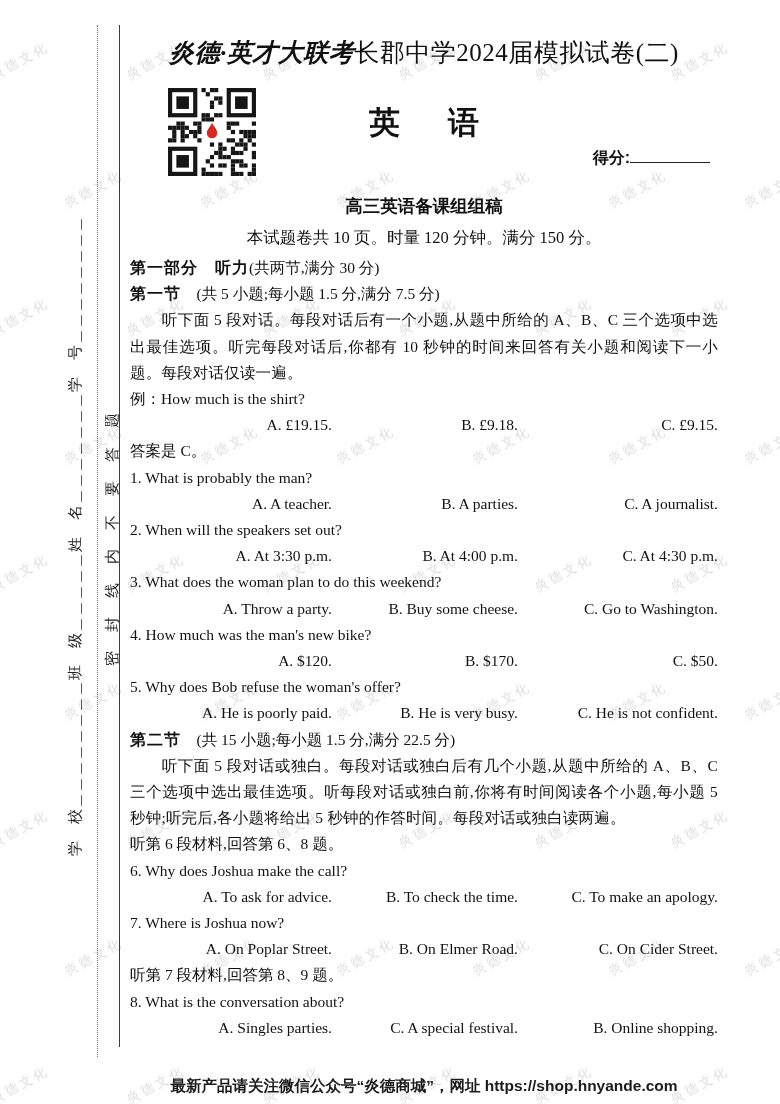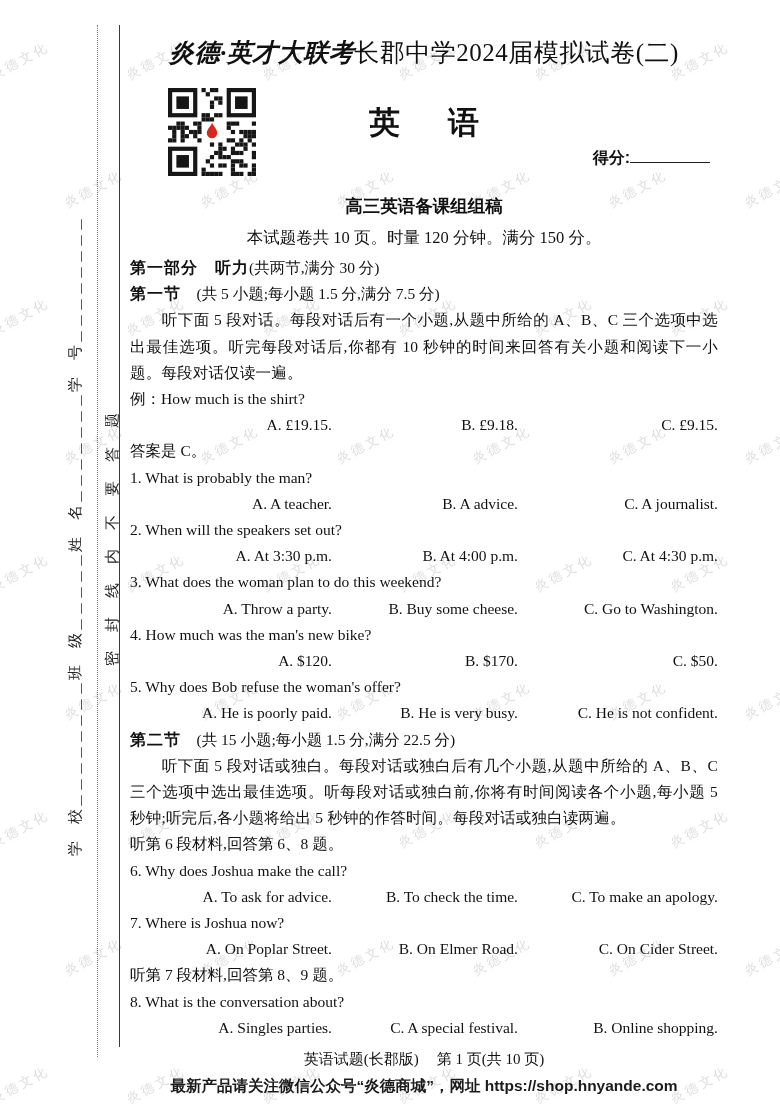--- a/index.html
+++ b/index.html
@@ -268,21 +268,21 @@
       <div class="opts">
         <span>A. £19.15.</span>
         <span>B. £9.18.</span>
         <span>C. £9.15.</span>
       </div>
       <div>答案是 C。</div>
 
       <div>1. What is probably the man?</div>
       <div class="opts">
         <span>A. A teacher.</span>
-        <span>B. A advice.</span>
+        <span>B. A parties.</span>
         <span>C. A journalist.</span>
       </div>
 
       <div>2. When will the speakers set out?</div>
       <div class="opts">
         <span>A. At 3:30 p.m.</span>
         <span>B. At 4:00 p.m.</span>
         <span>C. At 4:30 p.m.</span>
       </div>
 
@@ -331,19 +331,16 @@
 
       <div>8. What is the conversation about?</div>
       <div class="opts">
         <span>A. Singles parties.</span>
         <span>C. A special festival.</span>
         <span>B. Online shopping.</span>
       </div>
 
     </div>
 
-    <div class="footer-line">
-      <span>英语试题(长郡版)</span><span class="gap"></span><span>第 1 页(共 10 页)</span>
-    </div>
     <div class="promo">最新产品请关注微信公众号“炎德商城”，网址 https://shop.hnyande.com</div>
 
   </div>
 </div>
 
 </body></html>

